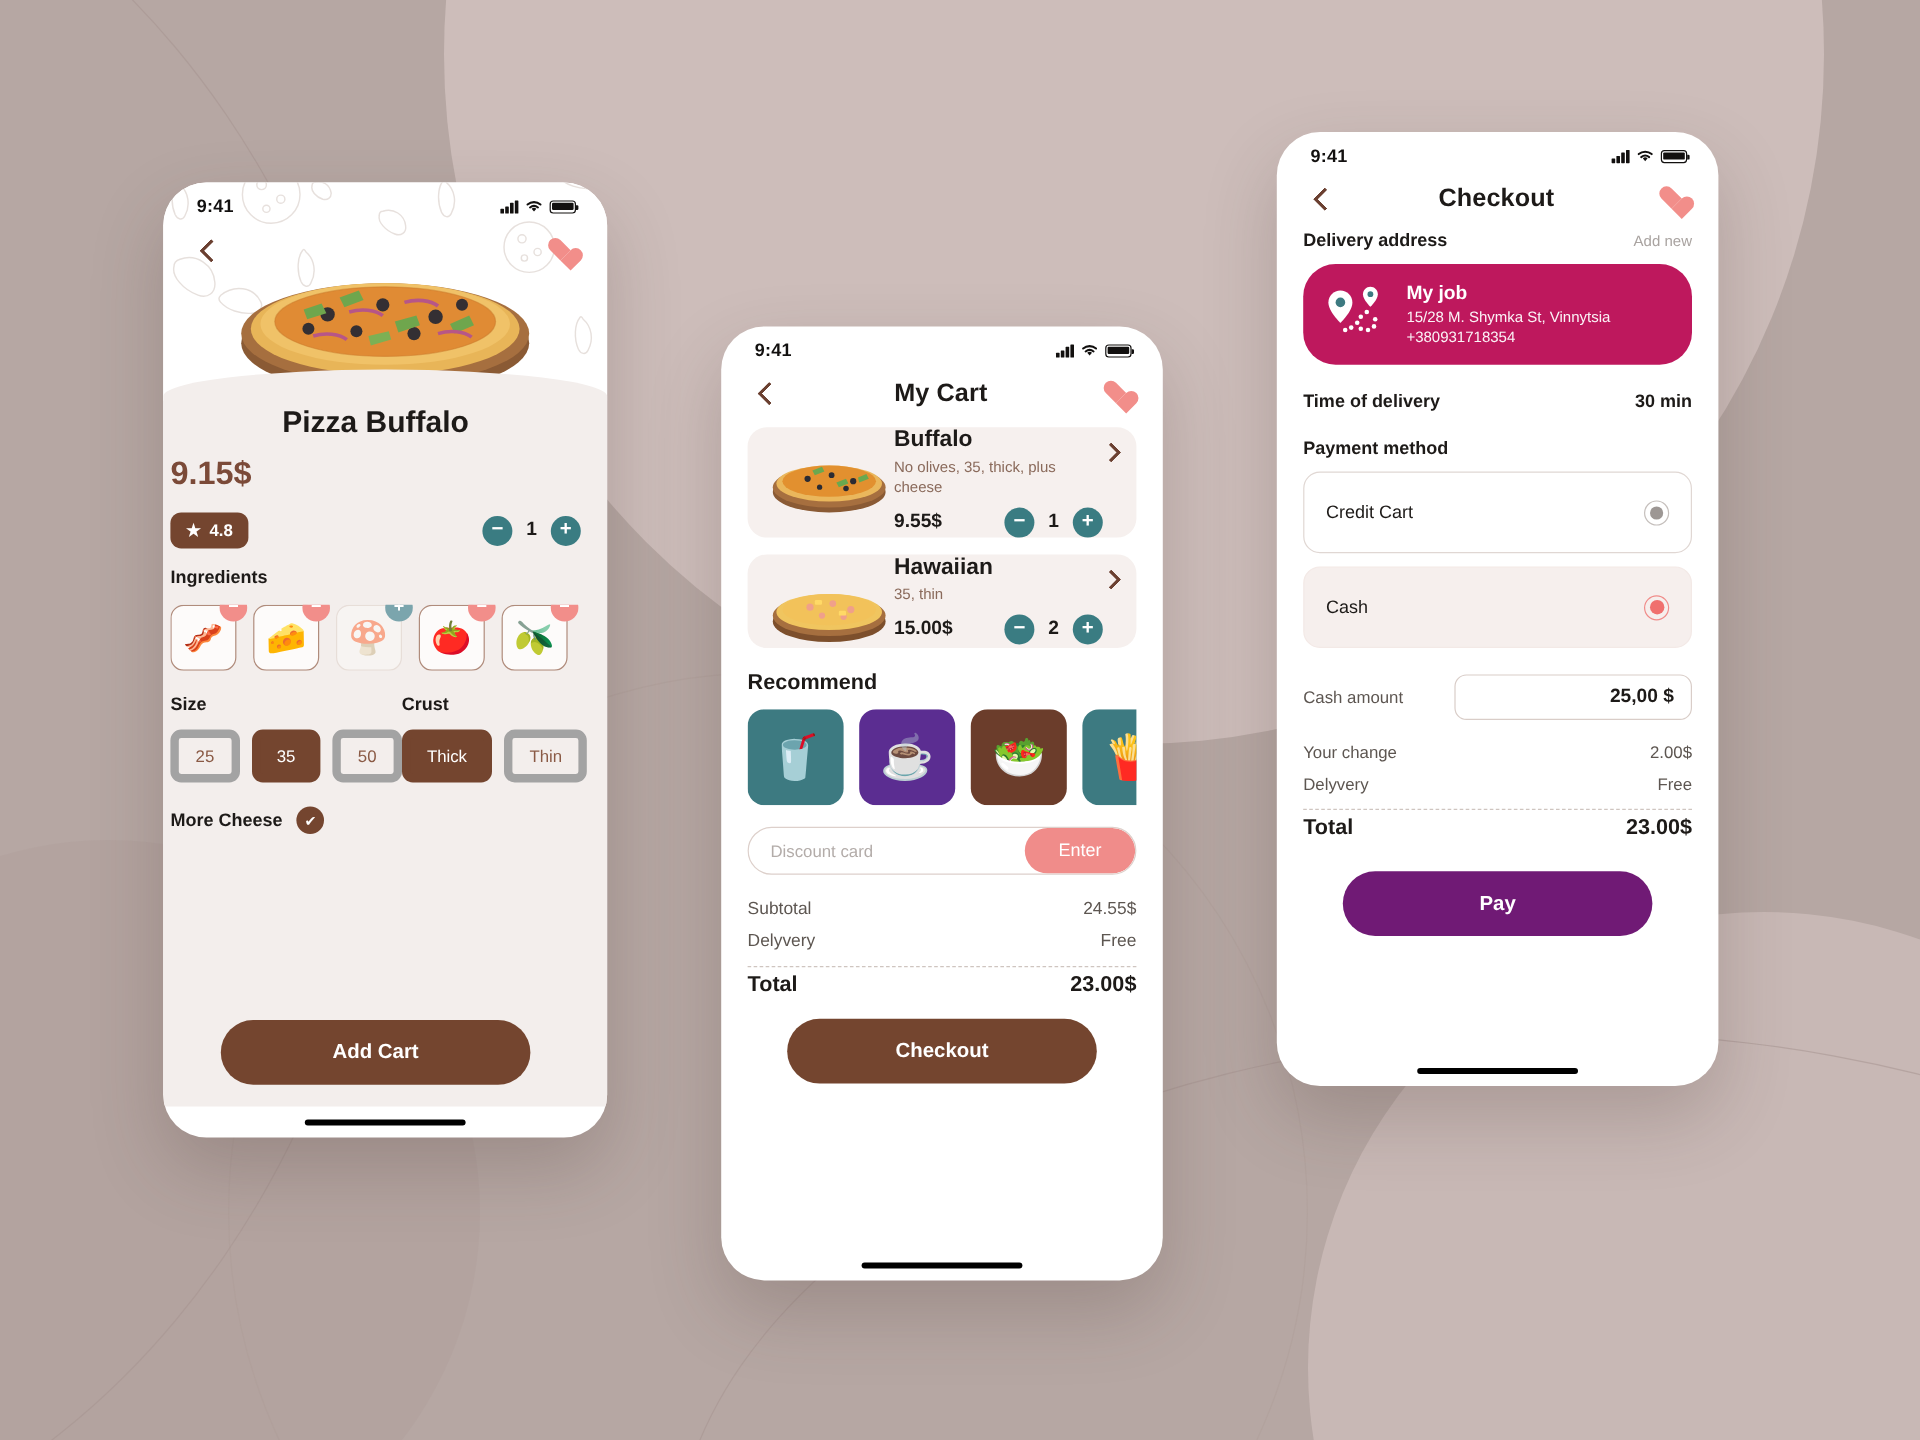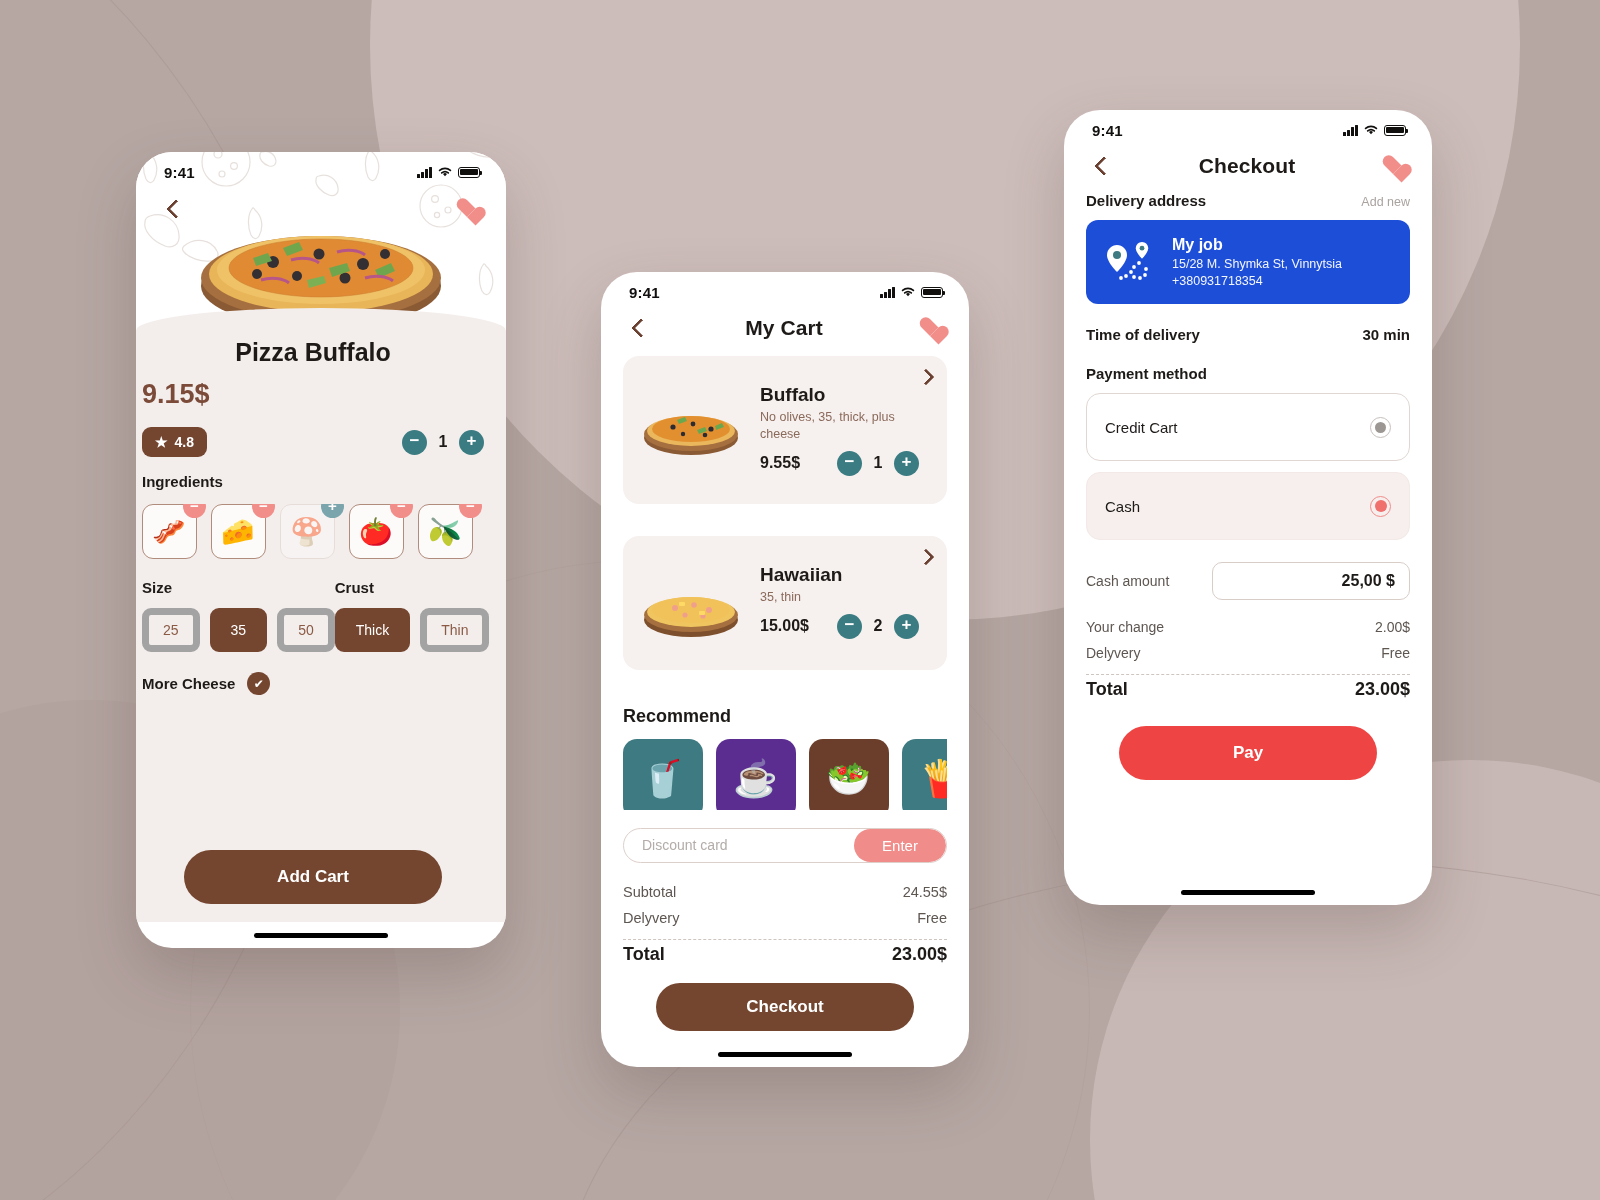--- a/index.html
+++ b/index.html
@@ -130,22 +130,22 @@
   .cta {
     margin: auto 0 0 0; align-self:center; width: 258px; height: 54px; border-radius:30px;
     background:#74452f; color:#fff; font-size:17px; font-weight:bold; border:none; cursor:pointer;
     font-family:"Liberation Sans", sans-serif;
   }
   #phone-detail .cta { margin-bottom: 18px; }
 
   
   .cart-body { flex:1; padding: 16px 22px 0 22px; display:flex; flex-direction:column; overflow:hidden; }
   .cart-card {
-    background:#f6f0ee; border-radius:16px; padding:28px 14px; display:flex; gap:15px;
-    align-items:flex-start; position:relative; margin-bottom:32px;
+    background:#f6f0ee; border-radius:16px; padding:0 14px; display:flex; gap:0;
+    align-items:flex-start; position:relative; margin-bottom:14px;
   }
   .cart-thumb { width:108px; height:78px; flex:none; display:flex; align-items:center; justify-content:center; }
   .cart-info { flex:1; min-width:0; padding-right:14px; }
   .cart-name { font-size:19px; font-weight:bold; color:#1d1a18; }
   .cart-desc { font-size:12.5px; color:#8a6a5b; margin-top:3px; line-height:1.35; }
   .cart-bottom { display:flex; align-items:center; justify-content:space-between; margin-top:8px; }
   .cart-price { font-size:16px; font-weight:bold; color:#1d1a18; }
   .chev-right { position:absolute; right:14px; top:14px; width:14px; height:14px; cursor:pointer; }
   .chev-right::before{content:"";position:absolute;left:1px;top:1px;width:9px;height:9px;
       border-right:3px solid #6b4031;border-top:3px solid #6b4031;transform:rotate(45deg);border-radius:1px;}
@@ -176,22 +176,22 @@
   .sum-div { border-top:1.5px dashed #cfc5c0; margin:8px 0 4px 0; }
   .sum-total { display:flex; justify-content:space-between; align-items:center; margin-top:4px; }
   .sum-total span { font-size:18px; font-weight:bold; color:#1d1a18; }
 
   
   .chk-body { flex:1; padding: 14px 22px 0 22px; display:flex; flex-direction:column; }
   .chk-head { display:flex; justify-content:space-between; align-items:baseline; }
   .chk-h { font-size:15px; font-weight:bold; color:#1d1a18; }
   .chk-link { font-size:12.5px; color:#a9a3a0; cursor:pointer; }
   .addr-card {
-    margin-top:11px; background:#1d4ed8; border-radius:12px; padding:16px 18px;
-    display:flex; gap:16px; align-items:center; color:#fff; cursor:pointer;
+    margin-top:11px; background:#be185d; border-radius:27px; padding:16px 18px;
+    display:flex; gap:16px; align-items:flex-start; color:#fff; cursor:pointer;
   }
   .addr-txt-title { font-size:16px; font-weight:bold; }
   .addr-txt-line { font-size:12.5px; margin-top:3px; opacity:.95; }
   .row-between { display:flex; justify-content:space-between; align-items:center; }
   .row-delivery { margin-top:22px; }
   .row-delivery .k { font-size:15px; font-weight:bold; color:#1d1a18; }
   .row-delivery .v { font-size:15px; font-weight:bold; color:#1d1a18; }
   .pay-label { margin-top:22px; font-size:15px; font-weight:bold; color:#1d1a18; }
   .pay-opt {
     margin-top:11px; height:68px; border-radius:14px; display:flex; align-items:center;
@@ -209,21 +209,21 @@
   .cash-lab { font-size:14px; color:#5d5651; flex:none; }
   .cash-box {
     flex:1; max-width:198px; height:38px; border:1px solid #d9cdc8; border-radius:10px;
     background:#fff; display:flex; align-items:center; justify-content:flex-end; padding:0 14px;
   }
   .cash-box span { font-size:16px; font-weight:bold; color:#1d1a18; }
 
   .chk-sum { margin-top:14px; }
   .chk-sum .sum-row { font-size:14px; }
   .pay-cta { margin: auto 0 18px 0; align-self:center; width:258px; height:54px; border-radius:30px;
-    background:#ef4444; color:#fff; font-size:17px; font-weight:bold; border:none; cursor:pointer;
+    background:#701a75; color:#fff; font-size:17px; font-weight:bold; border:none; cursor:pointer;
     font-family:"Liberation Sans", sans-serif; }
 </style>
 </head>
 <body>
 
 <div class="bg">
   <div class="blob blob1"></div>
   <div class="blob blob2"></div>
   <div class="blob blob3"></div>
   <div class="arc arc1"></div>

